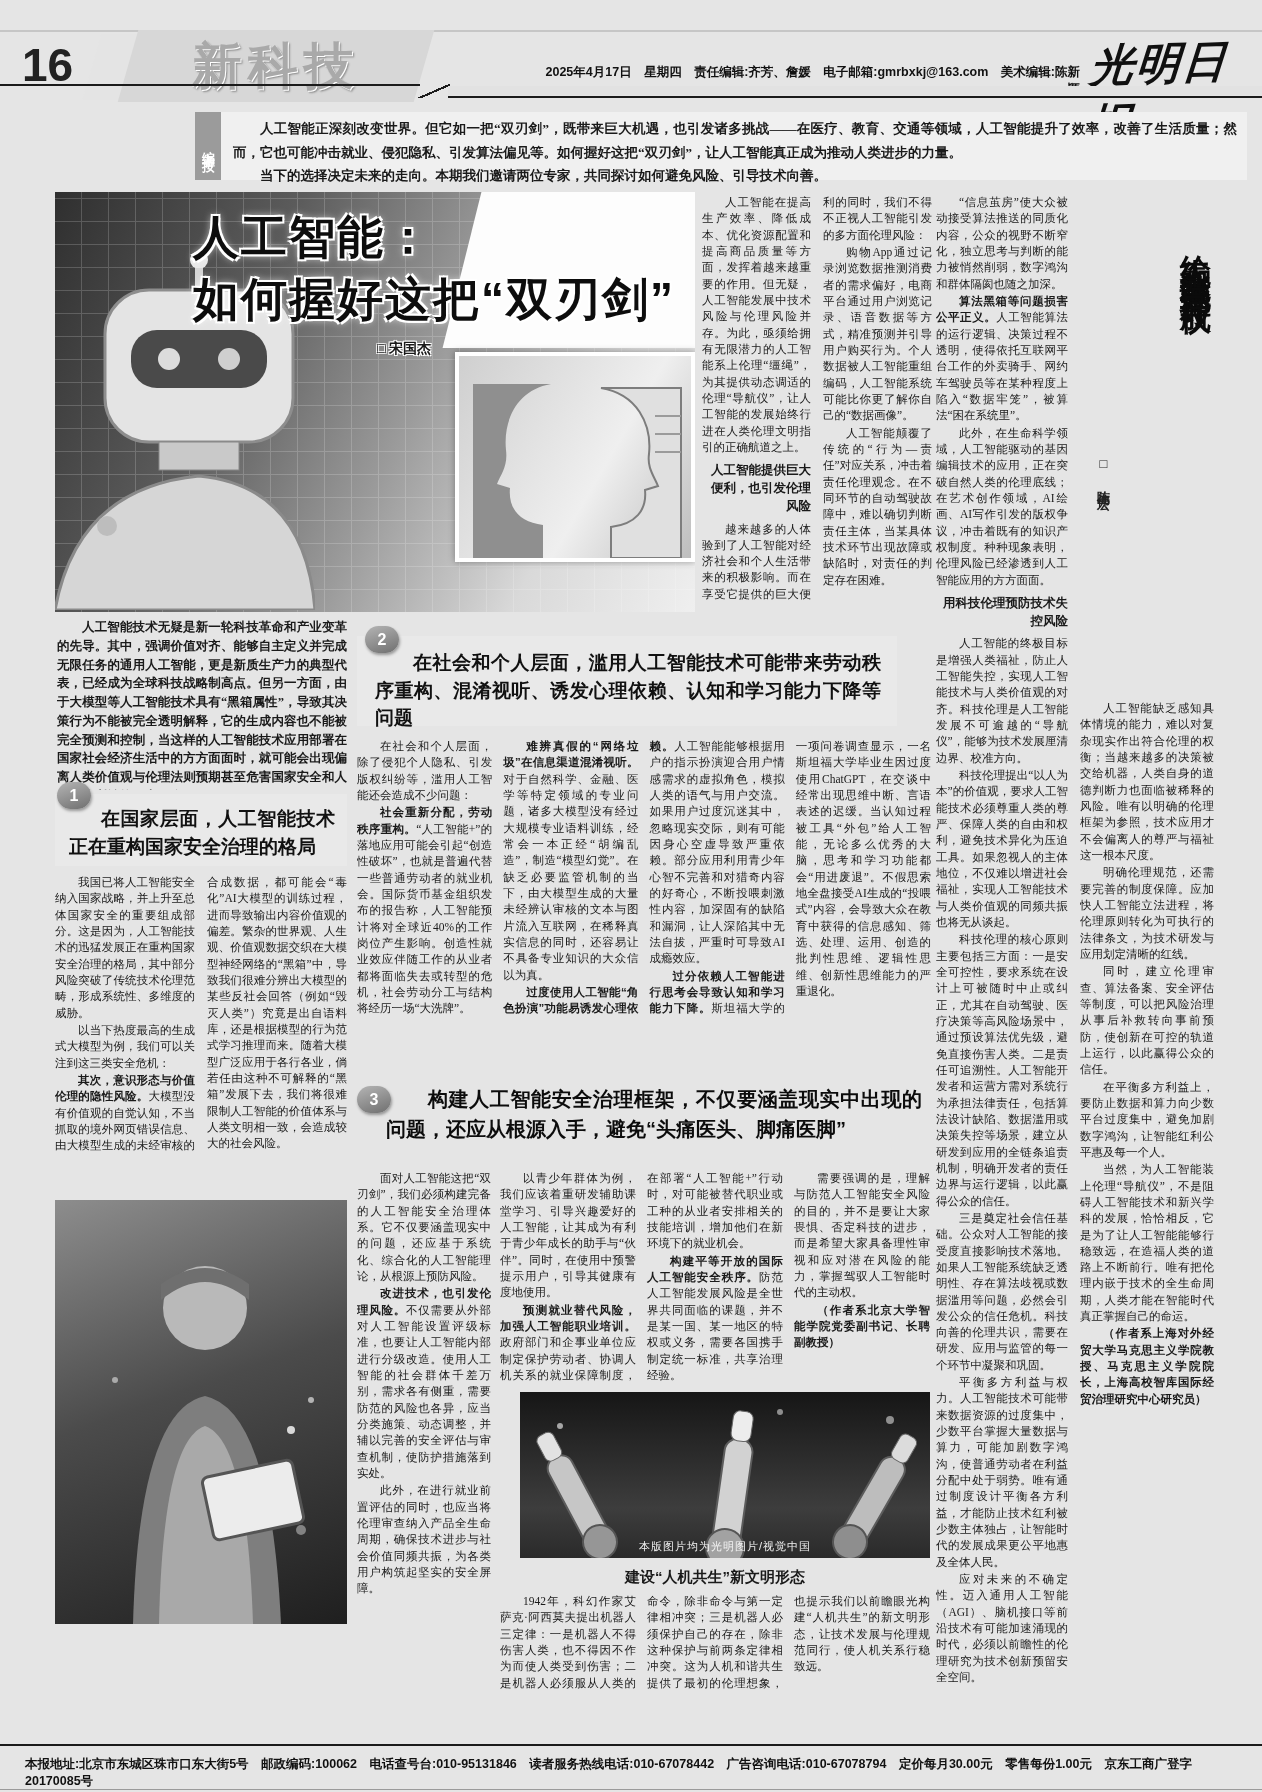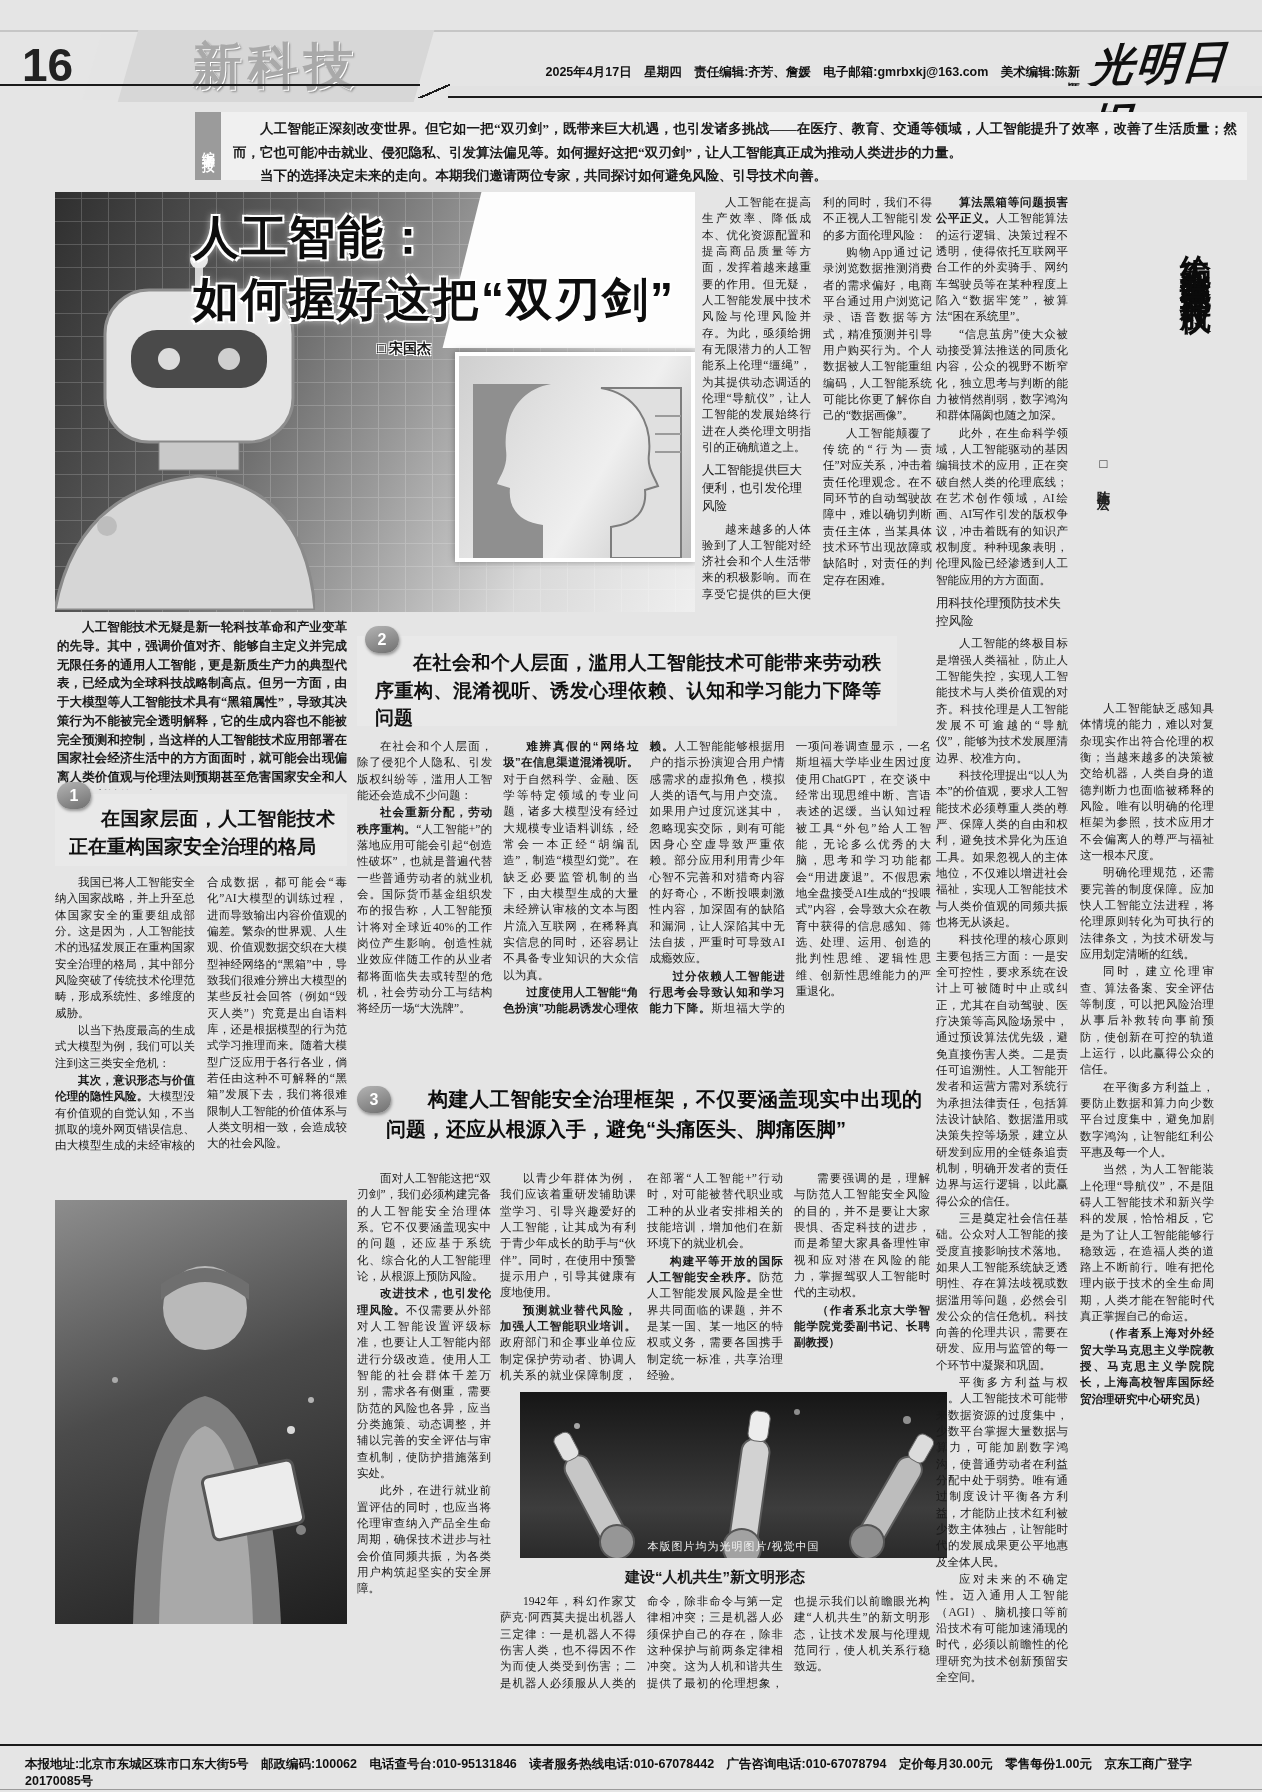--- a/index.html
+++ b/index.html
@@ -42,21 +42,21 @@
     letter-spacing:2px;color:#0d0d0d;line-height:1.28;z-index:3;
     text-shadow:-2px -2px 0 #fff,2px -2px 0 #fff,-2px 2px 0 #fff,2px 2px 0 #fff,0 0 8px #fff;}
   .main-byline{font-size:14px;font-weight:700;z-index:3;
     text-shadow:-1px -1px 0 #fff,1px -1px 0 #fff,-1px 1px 0 #fff,1px 1px 0 #fff;}
   .inset{border:4px solid #fff;box-shadow:0 0 7px rgba(0,0,0,.35);z-index:2;
     background:linear-gradient(120deg,#cfcfcf,#efefef 60%,#bdbdbd);}
 
   
   .body-text{font-size:11.5px;line-height:1.42;text-align:justify;overflow:hidden;}
   .body-text p.para{margin:0 0 1px;text-indent:2em;}
-  .body-text p.sub{text-indent:0;text-align:left;font-weight:400;margin:7px 0 5px;
+  .body-text p.sub{text-indent:0;text-align:right;font-weight:700;margin:7px 0 5px;
     font-family:"Liberation Sans",sans-serif;font-size:12.5px;}
   .body-text p.credit{font-weight:700;}
   .body-text b{font-family:"Liberation Sans",sans-serif;}
   .cols2{column-count:2;column-gap:12px;}
   .cols3{column-count:3;column-gap:11px;}
   .cols4{column-count:4;column-gap:11px;}
   .intro-text{font-size:12.5px;font-weight:600;line-height:1.5;text-align:justify;overflow:hidden;}
   .intro-text p{margin:0;text-indent:2em;}
 
   
@@ -68,21 +68,21 @@
     font-size:16px;display:flex;align-items:center;justify-content:center;
     font-family:"Liberation Sans",sans-serif;box-shadow:1px 2px 3px rgba(0,0,0,.35);}
   .sec3-head{font-family:"Liberation Sans",sans-serif;font-weight:900;font-size:20px;
     line-height:1.5;color:#0c0c0c;text-align:justify;margin-left:29px;}
   .mini-head{font-family:"Liberation Sans",sans-serif;font-weight:900;font-size:15px;
     text-align:center;margin:0 0 6px;}
 
   
   .photo{overflow:hidden;}
   .photo-left{background:linear-gradient(160deg,#8d8d8d 0%,#4b4b4b 45%,#1f1f1f 100%);}
-  .photo-robots{background:linear-gradient(180deg,#161616,#3d3d3d 70%,#2a2a2a);padding-left:17px;}
+  .photo-robots{background:linear-gradient(180deg,#161616,#3d3d3d 70%,#2a2a2a);}
   .photo-caption{position:absolute;left:0;right:0;bottom:4px;text-align:center;color:#f2f2f2;
     font-size:11px;letter-spacing:1px;font-family:"Liberation Sans",sans-serif;}
 
   
   .v-headline{writing-mode:vertical-rl;font-family:"Liberation Sans",sans-serif;
     font-weight:900;font-size:31px;letter-spacing:4px;color:#0b0b0b;line-height:1.2;}
   .v-byline{writing-mode:vertical-rl;font-size:13px;font-weight:700;letter-spacing:3px;color:#222;}
 
   
   .footer-rule{background:#1b1b1b;height:1.5px;}
@@ -234,22 +234,22 @@
       <p class="para">购物App通过记录浏览数据推测消费者的需求偏好，电商平台通过用户浏览记录、语音数据等方式，精准预测并引导用户购买行为。个人数据被人工智能重组编码，人工智能系统可能比你更了解你自己的“数据画像”。</p>
       <p class="para">人工智能颠覆了传统的“行为—责任”对应关系，冲击着责任伦理观念。在不同环节的自动驾驶故障中，难以确切判断责任主体，当某具体技术环节出现故障或缺陷时，对责任的判定存在困难。</p>
     </div>
 
   <div class="abs" style="left:1068px;top:194px;width:148px;height:500px;">
     <div class="v-headline abs" style="right:2px;top:36px;height:460px;">给人工智能装上伦理『导航仪』</div>
     <div class="v-byline abs" style="left:26px;top:262px;height:150px;">□ 陈伟宏</div>
   </div>
 
   <div class="abs body-text body-list" style="left:936px;top:194px;width:132px;height:1540px;">
+      <p class="para">“信息茧房”使大众被动接受算法推送的同质化内容，公众的视野不断窄化，独立思考与判断的能力被悄然削弱，数字鸿沟和群体隔阂也随之加深。</p>
       <p class="para"><b>算法黑箱等问题损害公平正义。</b>人工智能算法的运行逻辑、决策过程不透明，使得依托互联网平台工作的外卖骑手、网约车驾驶员等在某种程度上陷入“数据牢笼”，被算法“困在系统里”。</p>
-      <p class="para">“信息茧房”使大众被动接受算法推送的同质化内容，公众的视野不断窄化，独立思考与判断的能力被悄然削弱，数字鸿沟和群体隔阂也随之加深。</p>
       <p class="para">此外，在生命科学领域，人工智能驱动的基因编辑技术的应用，正在突破自然人类的伦理底线；在艺术创作领域，AI绘画、AI写作引发的版权争议，冲击着既有的知识产权制度。种种现象表明，伦理风险已经渗透到人工智能应用的方方面面。</p>
       <p class="para sub">用科技伦理预防技术失控风险</p>
       <p class="para">人工智能的终极目标是增强人类福祉，防止人工智能失控，实现人工智能技术与人类价值观的对齐。科技伦理是人工智能发展不可逾越的“导航仪”，能够为技术发展厘清边界、校准方向。</p>
       <p class="para">科技伦理提出“以人为本”的价值观，要求人工智能技术必须尊重人类的尊严、保障人类的自由和权利，避免技术异化为压迫工具。如果忽视人的主体地位，不仅难以增进社会福祉，实现人工智能技术与人类价值观的同频共振也将无从谈起。</p>
       <p class="para">科技伦理的核心原则主要包括三方面：一是安全可控性，要求系统在设计上可被随时中止或纠正，尤其在自动驾驶、医疗决策等高风险场景中，通过预设算法优先级，避免直接伤害人类。二是责任可追溯性。人工智能开发者和运营方需对系统行为承担法律责任，包括算法设计缺陷、数据滥用或决策失控等场景，建立从研发到应用的全链条追责机制，明确开发者的责任边界与运行逻辑，以此赢得公众的信任。</p>
       <p class="para">三是奠定社会信任基础。公众对人工智能的接受度直接影响技术落地。如果人工智能系统缺乏透明性、存在算法歧视或数据滥用等问题，必然会引发公众的信任危机。科技向善的伦理共识，需要在研发、应用与监管的每一个环节中凝聚和巩固。</p>
       <p class="para">平衡多方利益与权力。人工智能技术可能带来数据资源的过度集中，少数平台掌握大量数据与算力，可能加剧数字鸿沟，使普通劳动者在利益分配中处于弱势。唯有通过制度设计平衡各方利益，才能防止技术红利被少数主体独占，让智能时代的发展成果更公平地惠及全体人民。</p>
       <p class="para">应对未来的不确定性。迈入通用人工智能（AGI）、脑机接口等前沿技术有可能加速涌现的时代，必须以前瞻性的伦理研究为技术创新预留安全空间。</p>
     </div>
   <div class="abs body-text body-list" style="left:1080px;top:700px;width:134px;height:1034px;">

